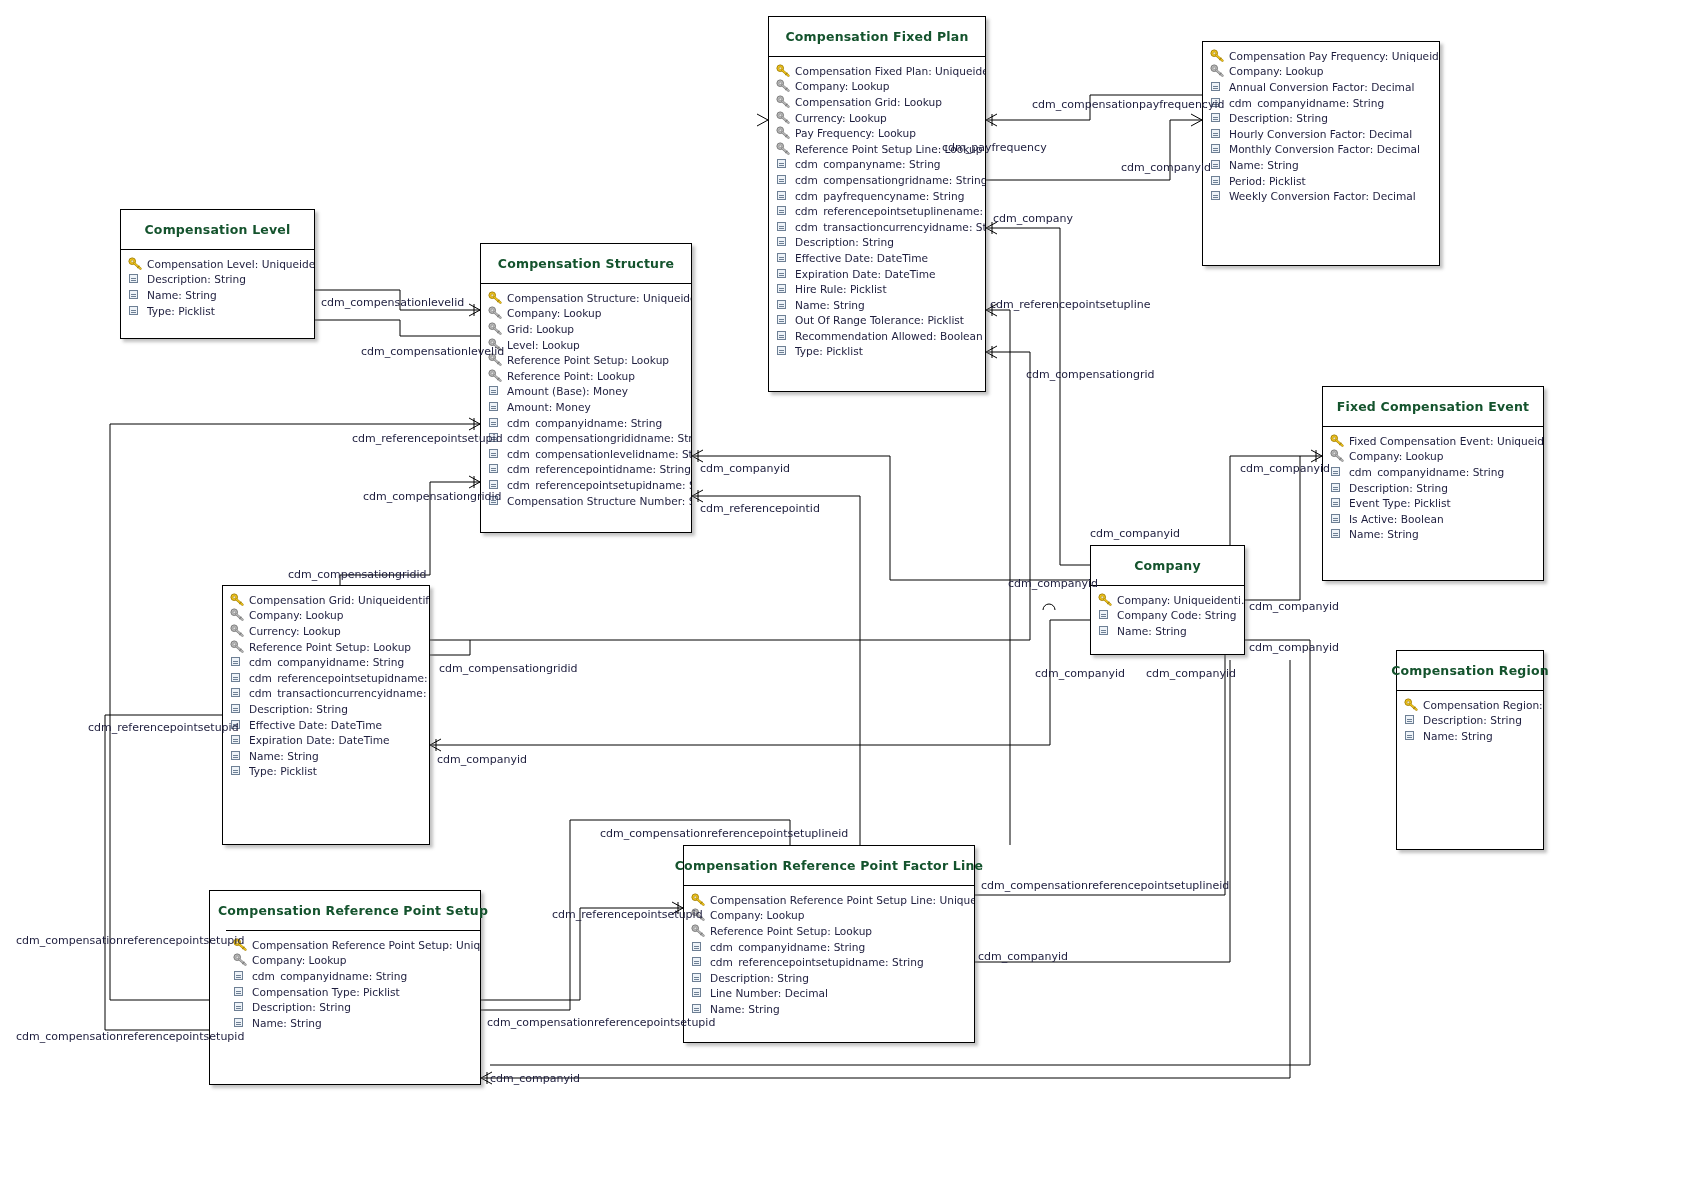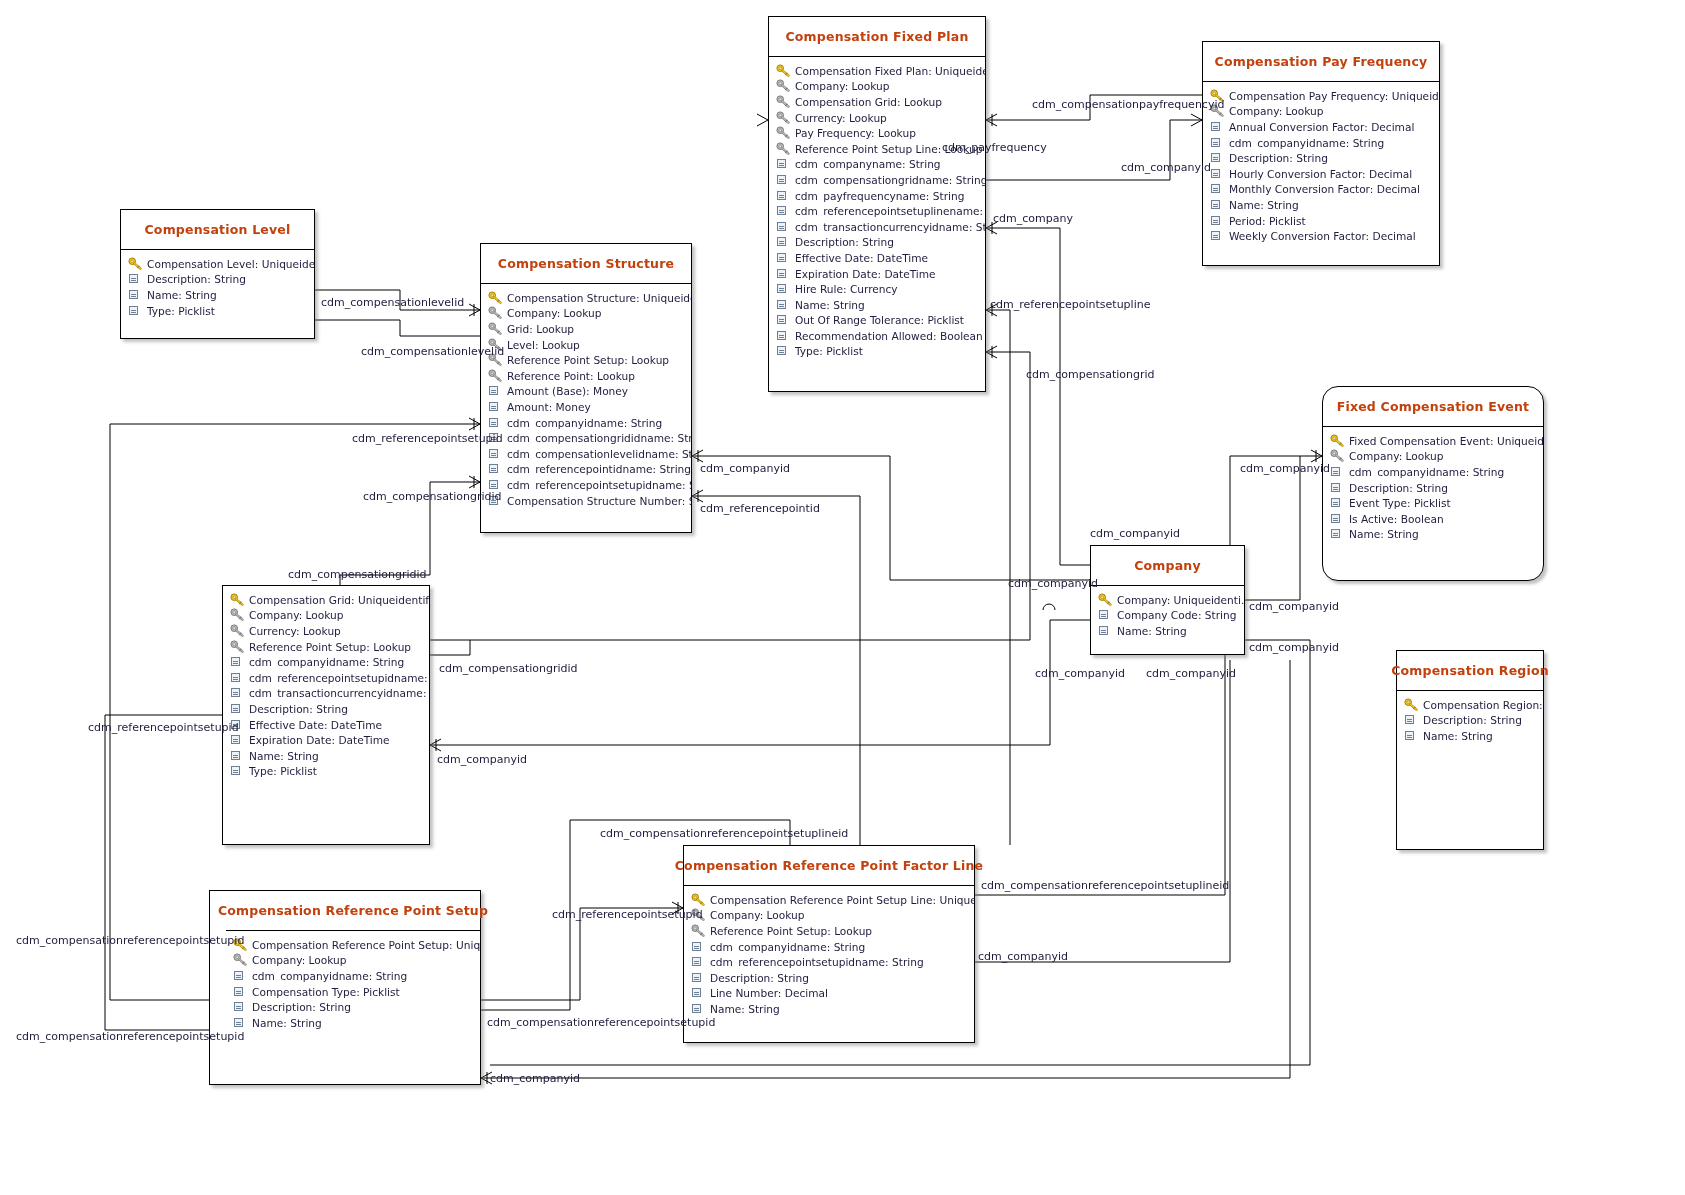--- a/index.html
+++ b/index.html
@@ -4,21 +4,21 @@
 <style>
   html,body{margin:0;padding:0;background:#ffffff;}
   #canvas{position:relative;width:1685px;height:1195px;overflow:hidden;
           font-family:"DejaVu Sans","Liberation Sans",sans-serif;background:#fff;}
 
   
   .entity{position:absolute;background:#ffffff;border:1px solid #000000;
           box-shadow:3px 3px 3px rgba(120,120,120,.45);box-sizing:border-box;z-index:5;}
   .entity .hdr{display:flex;align-items:center;justify-content:center;
           border-bottom:1px solid #000000;box-sizing:border-box;}
-  .entity .hdr span{font-weight:bold;font-size:12.5px;color:#c2410c;
+  .entity .hdr span{font-weight:bold;font-size:12.5px;color:#14532d;
           letter-spacing:.2px;white-space:nowrap;}
   .entity .attrs{padding:6px 0 4px 0;box-sizing:border-box;overflow:hidden;}
   .attr{display:flex;align-items:center;height:15.6px;padding-left:7px;
         white-space:nowrap;overflow:hidden;}
   .attr .txt{font-size:10.6px;color:#1d1d3d;white-space:nowrap;
         overflow:hidden;text-overflow:clip;}
   .ico{width:15px;min-width:15px;height:12px;margin-right:4px;position:relative;
        display:inline-block;}
 
   
@@ -235,21 +235,21 @@
           <div class="attr">
             <span class="ico col">
               <i></i>
             </span>
             <span class="txt">Expiration Date: DateTime</span>
           </div>
           <div class="attr">
             <span class="ico col">
               <i></i>
             </span>
-            <span class="txt">Hire Rule: Currency</span>
+            <span class="txt">Hire Rule: Picklist</span>
           </div>
           <div class="attr">
             <span class="ico col">
               <i></i>
             </span>
             <span class="txt">Name: String</span>
           </div>
           <div class="attr">
             <span class="ico col">
               <i></i>
@@ -264,23 +264,20 @@
           </div>
           <div class="attr">
             <span class="ico col">
               <i></i>
             </span>
             <span class="txt">Type: Picklist</span>
           </div>
         </div>
       </div>
       <div class="entity" style="left: 1202px; top: 41px; width: 238px; height: 225px;">
-        <div class="hdr" style="height: 40px;">
-          <span>Compensation Pay Frequency</span>
-        </div>
         <div class="attrs">
           <div class="attr">
             <span class="ico key">
               <svg width="14" height="13" viewBox="0 0 14 13">
                 <circle cx="4.2" cy="4.2" r="3.3" fill="#f0c419" stroke="#a8850c" stroke-width="1"></circle>
                 <circle cx="4.2" cy="4.2" r="1.2" fill="#ffffff" stroke="#a8850c" stroke-width=".7"></circle>
                 <path d="M6.3,6.3 L12.4,11.6" stroke="#a8850c" stroke-width="2.4" stroke-linecap="round"></path>
                 <path d="M6.3,6.3 L12.4,11.6" stroke="#f0c419" stroke-width="1.3" stroke-linecap="round"></path>
                 <path d="M9.6,10.6 L11.1,9.1" stroke="#a8850c" stroke-width="1.3" stroke-linecap="round"></path>
               </svg>
@@ -506,21 +503,21 @@
             <span class="txt">cdm_referencepointsetupidname: Stri...</span>
           </div>
           <div class="attr">
             <span class="ico col">
               <i></i>
             </span>
             <span class="txt">Compensation Structure Number: Stri...</span>
           </div>
         </div>
       </div>
-      <div class="entity" style="left: 1322px; top: 386px; width: 222px; height: 195px; border-radius: 16px;">
+      <div class="entity" style="left: 1322px; top: 386px; width: 222px; height: 195px;">
         <div class="hdr" style="height: 40px;">
           <span>Fixed Compensation Event</span>
         </div>
         <div class="attrs">
           <div class="attr">
             <span class="ico key">
               <svg width="14" height="13" viewBox="0 0 14 13">
                 <circle cx="4.2" cy="4.2" r="3.3" fill="#f0c419" stroke="#a8850c" stroke-width="1"></circle>
                 <circle cx="4.2" cy="4.2" r="1.2" fill="#ffffff" stroke="#a8850c" stroke-width=".7"></circle>
                 <path d="M6.3,6.3 L12.4,11.6" stroke="#a8850c" stroke-width="2.4" stroke-linecap="round"></path>

